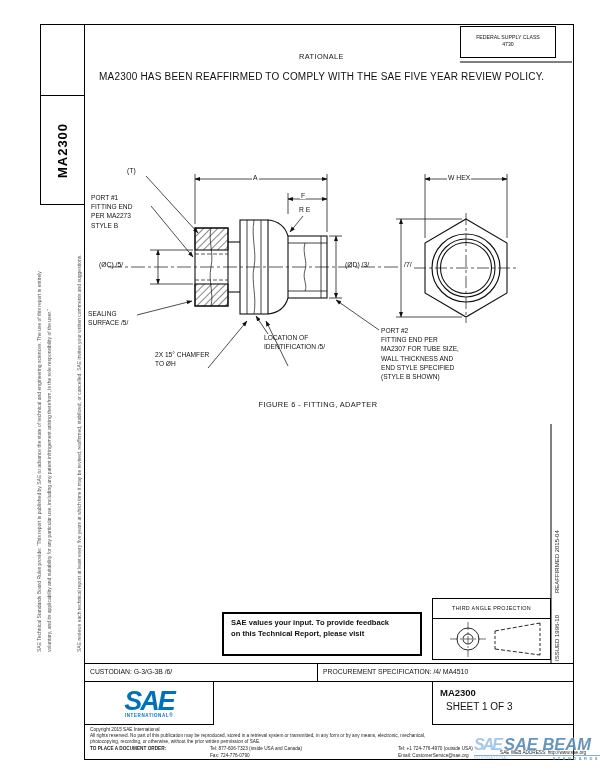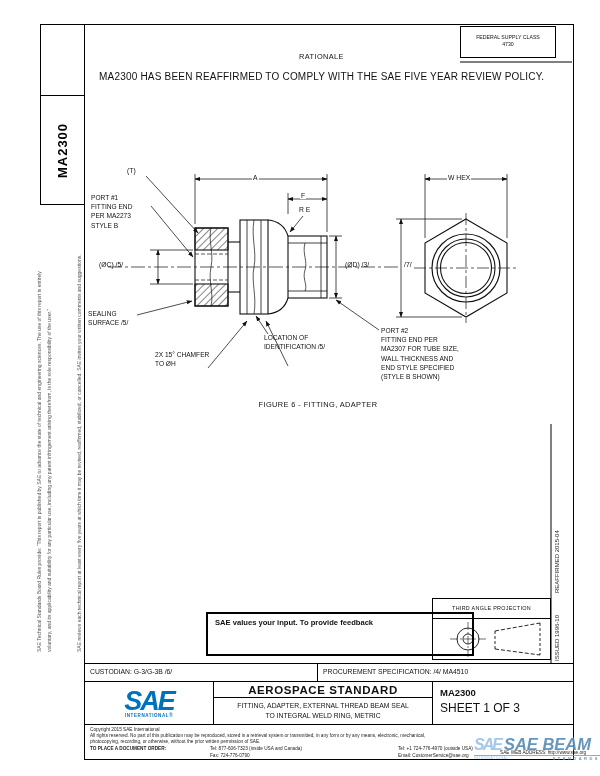--- a/index.html
+++ b/index.html
@@ -25,21 +25,21 @@
   .feedback{border-width:2px;padding:4px 0 0 7px;}
   .fb-line{font-size:7.6px;font-weight:bold;line-height:10.5px;white-space:nowrap;}
   .fb-link{font-size:7.6px;font-weight:bold;line-height:10.5px;color:#0000cc;text-decoration:underline;display:block;white-space:nowrap;cursor:pointer;}
   .proj-title{font-size:5.4px;text-align:center;padding-top:6px;letter-spacing:.3px;}
   
   .tb-cell{position:absolute;border:1px solid #000;box-sizing:border-box;}
   .tb-txt{font-size:6.8px;padding:4px 0 0 5px;white-space:nowrap;}
   .as-head{font-size:11.5px;font-weight:bold;text-align:center;letter-spacing:.6px;padding-top:2px;}
   .as-title{font-size:6.8px;text-align:center;line-height:9.5px;padding-top:3px;}
   .docnum{font-size:9.5px;font-weight:bold;}
-  .sheet{font-size:12px;}
+  .sheet{font-size:10px;margin-left:6px;}
   .saelogo{font-style:italic;font-weight:bold;font-size:27px;line-height:24px;letter-spacing:-2px;}
   .saelogo-sub{font-size:4.5px;letter-spacing:.6px;font-weight:bold;}
   
   .fp{position:absolute;font-size:4.7px;color:#222;white-space:nowrap;line-height:6.2px;}
   .fpb{font-weight:bold;}
   
   .wm{position:absolute;left:474px;top:735px;width:126px;opacity:.93;z-index:9;}
   .wm-row{display:flex;align-items:baseline;gap:3px;}
   .wm-logo{font-style:italic;font-weight:bold;font-size:16px;color:#9dc3e6;letter-spacing:-2px;}
   .wm-main{font-style:italic;font-weight:bold;font-size:16.5px;color:#5b8db8;letter-spacing:0px;
@@ -213,41 +213,35 @@
     <div>PORT #2</div>
     <div>FITTING END PER</div>
     <div>MA2307 FOR TUBE SIZE,</div>
     <div>WALL THICKNESS AND</div>
     <div>END STYLE SPECIFIED</div>
     <div>(STYLE B SHOWN)</div>
   </div>
 
   <div class="t caption" style="left:218px;top:400px;width:200px;">FIGURE 6 - FITTING, ADAPTER</div>
 
-  <div class="box feedback" style="left:206px;top:612px;width:268px;height:44px;">
+  <div class="box feedback" style="left:222px;top:612px;width:200px;height:44px;">
     <div class="fb-line">SAE values your input. To provide feedback</div>
+    <div class="fb-line">on this Technical Report, please visit</div>
   </div>
 
   <div class="box" style="left:432px;top:598px;width:119px;height:62px;border-width:1px;">
     <div class="proj-title" style="border-bottom:1px solid #000;height:13px;box-sizing:content-box;">THIRD ANGLE PROJECTION</div>
   </div>
 
   <div class="tb-cell tb-txt" style="left:84px;top:663px;width:234px;height:19px;">CUSTODIAN: G-3/G-3B  /6/</div>
   <div class="tb-cell tb-txt" style="left:317px;top:663px;width:257px;height:19px;">PROCUREMENT SPECIFICATION: /4/ MA4510</div>
 
   <div class="tb-cell" style="left:84px;top:681px;width:130px;height:44px;display:flex;flex-direction:column;align-items:center;justify-content:center;">
     <div class="saelogo" style="color:#0072bc;">SAE</div>
     <div class="saelogo-sub" style="color:#0072bc;">INTERNATIONAL®</div>
-  </div>
-  <div class="tb-cell" style="left:213px;top:681px;width:220px;height:44px;">
-    <div class="as-head" style="border-bottom:1.3px solid #000;padding-bottom:1px;">AEROSPACE STANDARD</div>
-    <div class="as-title">
-      <div>FITTING, ADAPTER, EXTERNAL THREAD BEAM SEAL</div>
-      <div>TO INTEGRAL WELD RING, METRIC</div>
-    </div>
   </div>
   <div class="tb-cell" style="left:432px;top:681px;width:142px;height:44px;padding:5px 0 0 7px;box-sizing:border-box;">
     <div class="docnum">MA2300</div>
     <div class="sheet" style="margin-top:3px;">SHEET 1 OF 3</div>
   </div>
 
   <div class="fp" style="left:90px;top:727px;">Copyright 2015 SAE International</div>
   <div class="fp" style="left:90px;top:733px;">All rights reserved. No part of this publication may be reproduced, stored in a retrieval system or transmitted, in any form or by any means, electronic, mechanical,</div>
   <div class="fp" style="left:90px;top:738.5px;">photocopying, recording, or otherwise, without the prior written permission of SAE.</div>
   <div class="fp fpb" style="left:90px;top:746px;">TO PLACE A DOCUMENT ORDER:</div>

